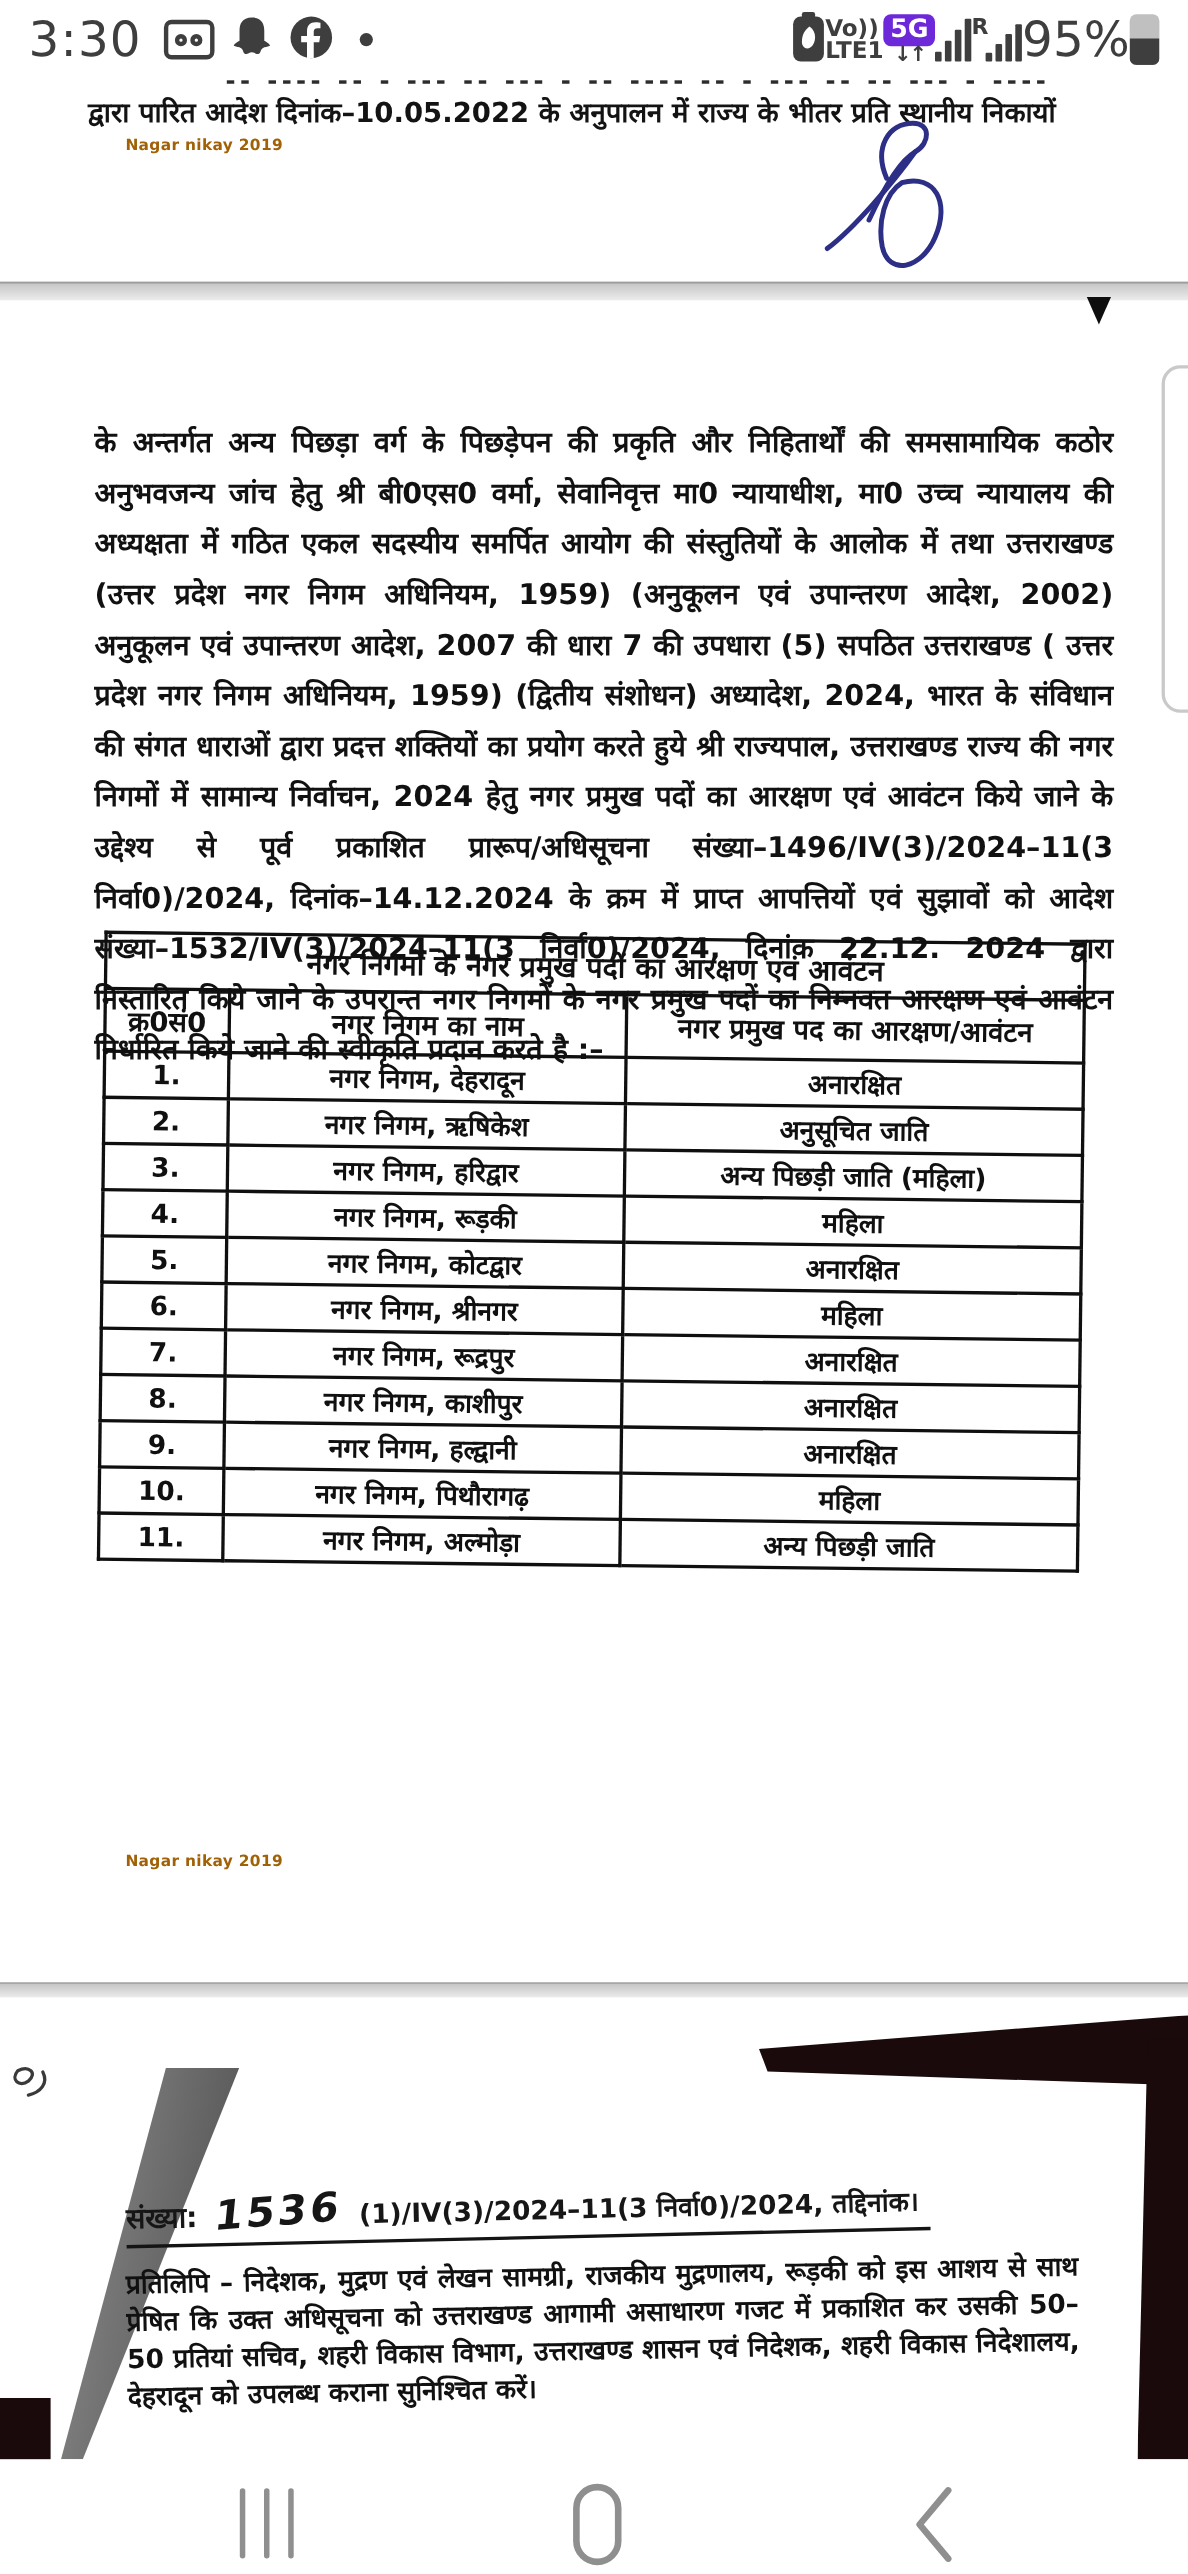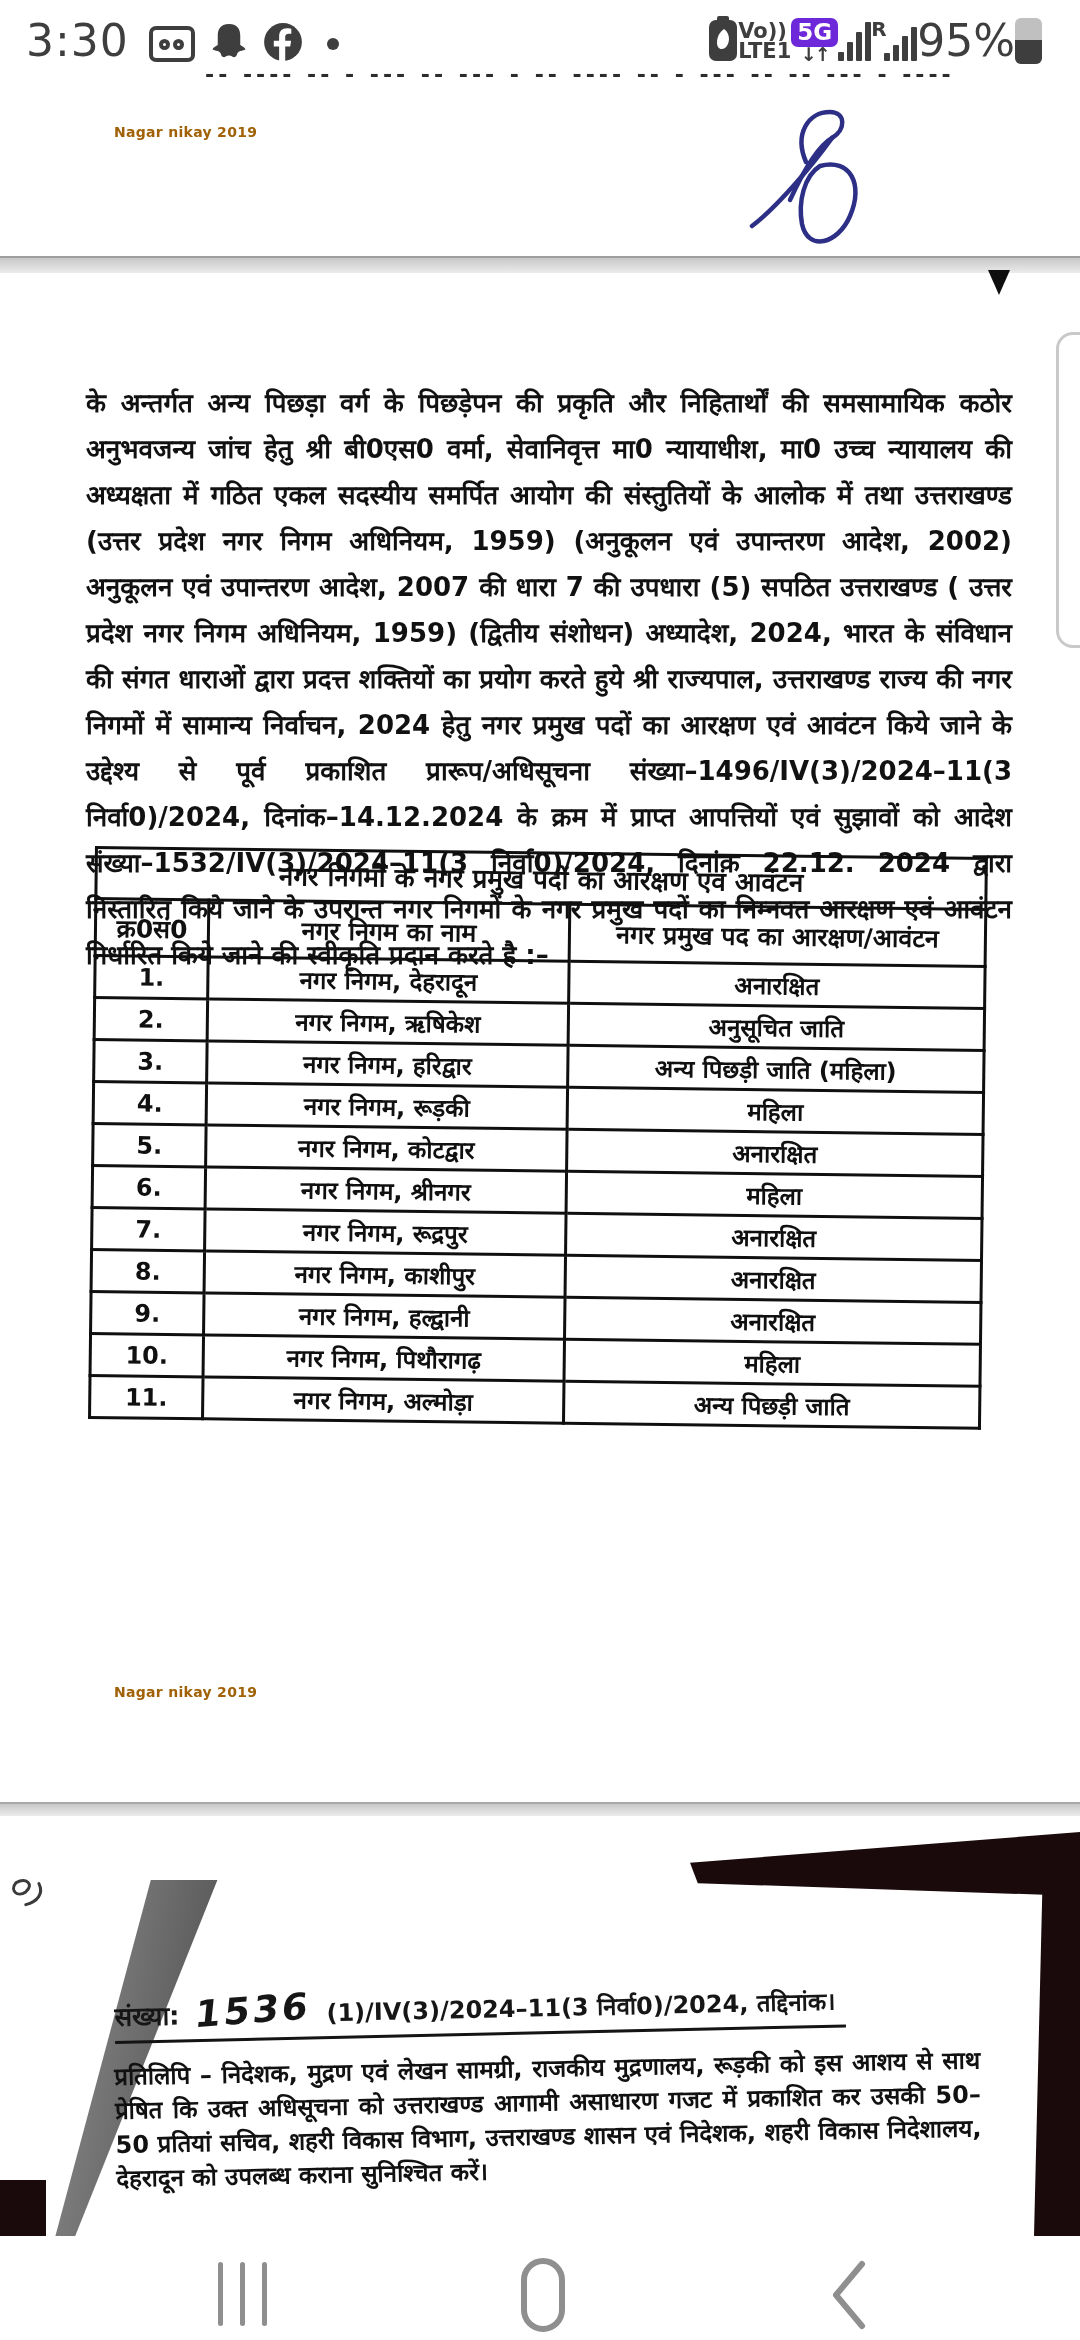--- a/index.html
+++ b/index.html
@@ -2,21 +2,21 @@
 <html><head>
 <meta charset="utf-8">
 <style>
   html,body{margin:0;padding:0;background:#2a2a2a;}
   .screen{
     position:relative;width:1080px;height:2340px;background:#ffffff;
     overflow:hidden;font-family:"DejaVu Sans",sans-serif;color:#161616;
   }
   
   .statusbar{position:absolute;top:0;left:0;width:1080px;height:66px;
-    display:flex;align-items:flex-end;padding:6px 38px 0 26px;box-sizing:border-box;
+    display:flex;align-items:center;padding:6px 26px 0 26px;box-sizing:border-box;
     background:rgba(255,255,255,.92);z-index:40;color:#3e3e3e;}
   .sb-time{font-size:44px;letter-spacing:1px;}
   .sb-left{display:flex;align-items:center;gap:16px;margin-left:20px;}
   .vm-icon{width:46px;height:36px;border:4px solid #3e3e3e;border-radius:7px;
     display:flex;align-items:center;justify-content:center;gap:3px;box-sizing:border-box;}
   .vm-icon i{width:11px;height:11px;border:4px solid #3e3e3e;border-radius:50%;box-sizing:border-box;}
   .sb-dot{width:12px;height:12px;border-radius:50%;background:#3e3e3e;margin-left:8px;}
   .sb-right{margin-left:auto;display:flex;align-items:center;}
   .volte{font-size:21px;font-weight:700;line-height:20px;text-align:left;}
   .badge5g{display:flex;flex-direction:column;align-items:center;line-height:1;}
@@ -138,20 +138,21 @@
       <span class="sb-pct">95%</span>
       <span class="batt">
           <i></i>
         </span>
     </span>
   </div>
 
   <div class="clip-strip">
     <span>-- ---- -- - --- -- --- - -- ---- -- - --- -- -- --- - ----</span>
   </div>
+  <div class="docline" style="top:84px;left:80px;width:950px;font-size:25px;white-space:nowrap;">द्वारा पारित आदेश दिनांक–10.05.2022 के अनुपालन में राज्य के भीतर प्रति स्थानीय निकायों</div>
   <div class="tinyfooter" style="top:124px;left:114px;">Nagar nikay 2019</div>
 
   <svg class="sig" style="left:742px;top:104px;" width="150" height="152" viewBox="0 0 150 152">
     <g fill="none" stroke="#2c2f85" stroke-width="4.5" stroke-linecap="round">
       <path d="M64 58 C52 30 66 8 88 8 C104 8 104 26 90 34 C76 42 60 70 48 96"></path>
       <path d="M10 122 C34 104 70 62 90 34"></path>
       <path d="M78 62 C108 54 122 80 108 112 C96 140 66 148 60 120 C56 98 62 72 78 62"></path>
     </g>
   </svg>
 

